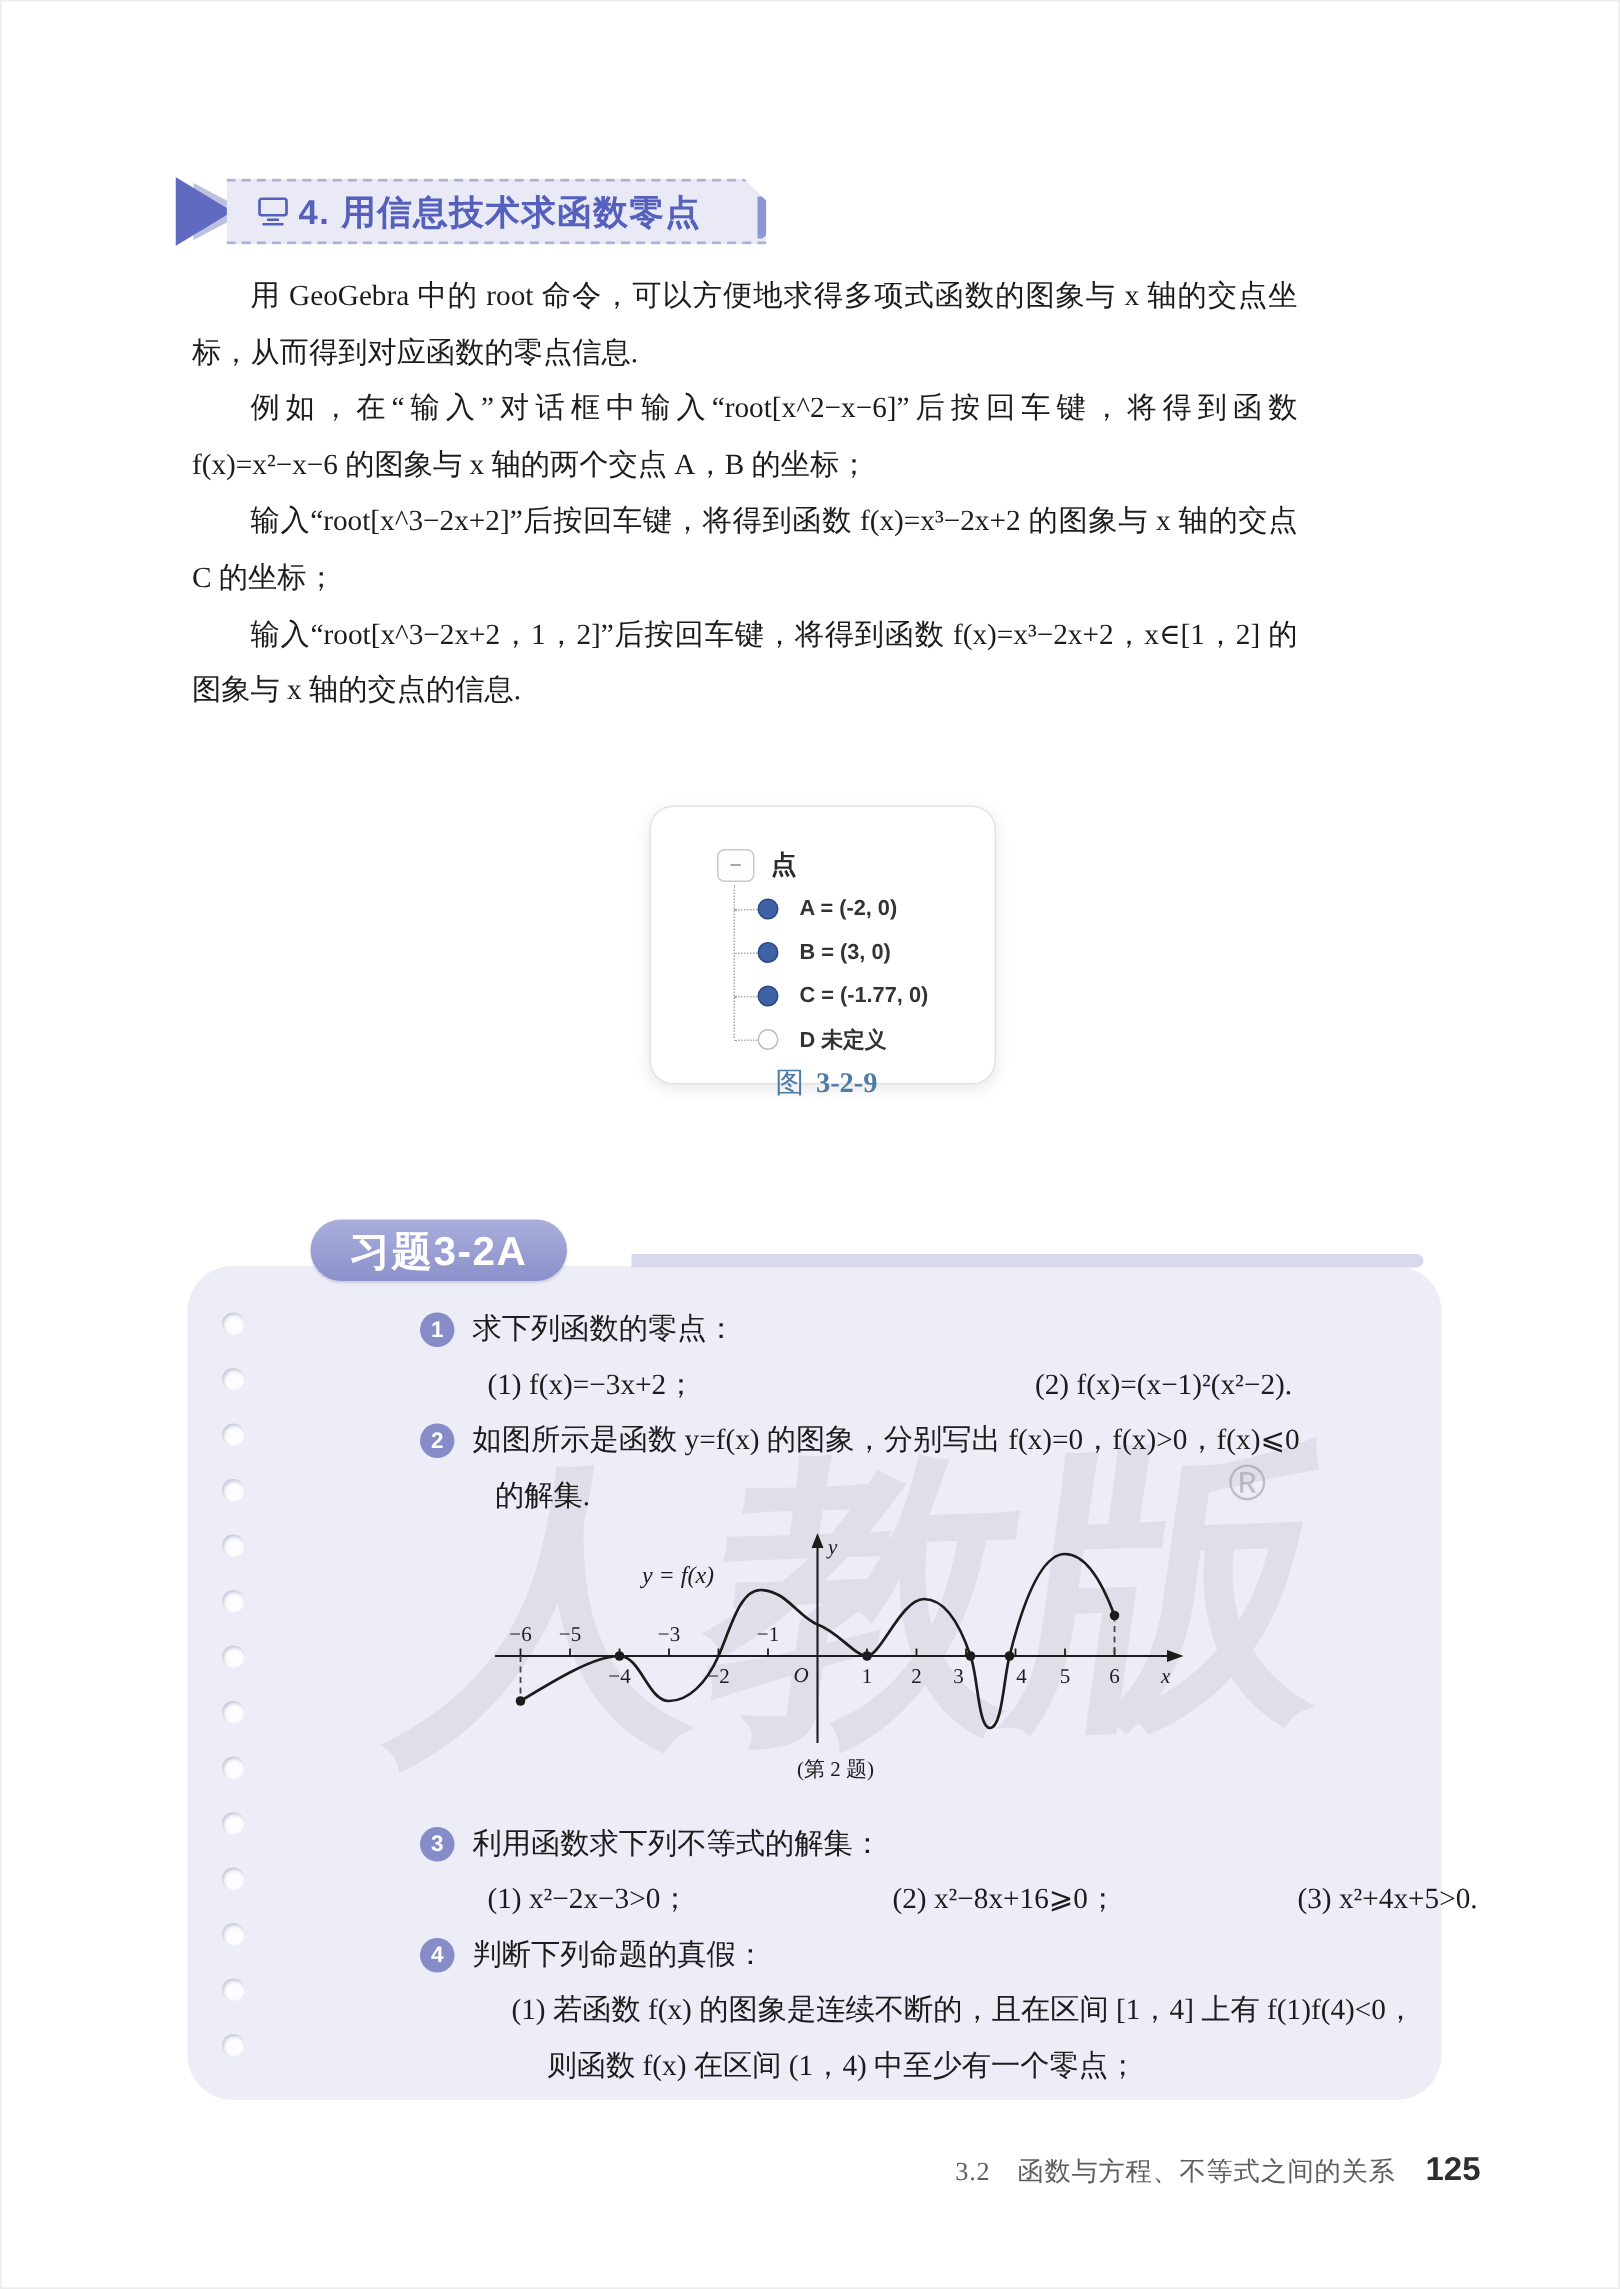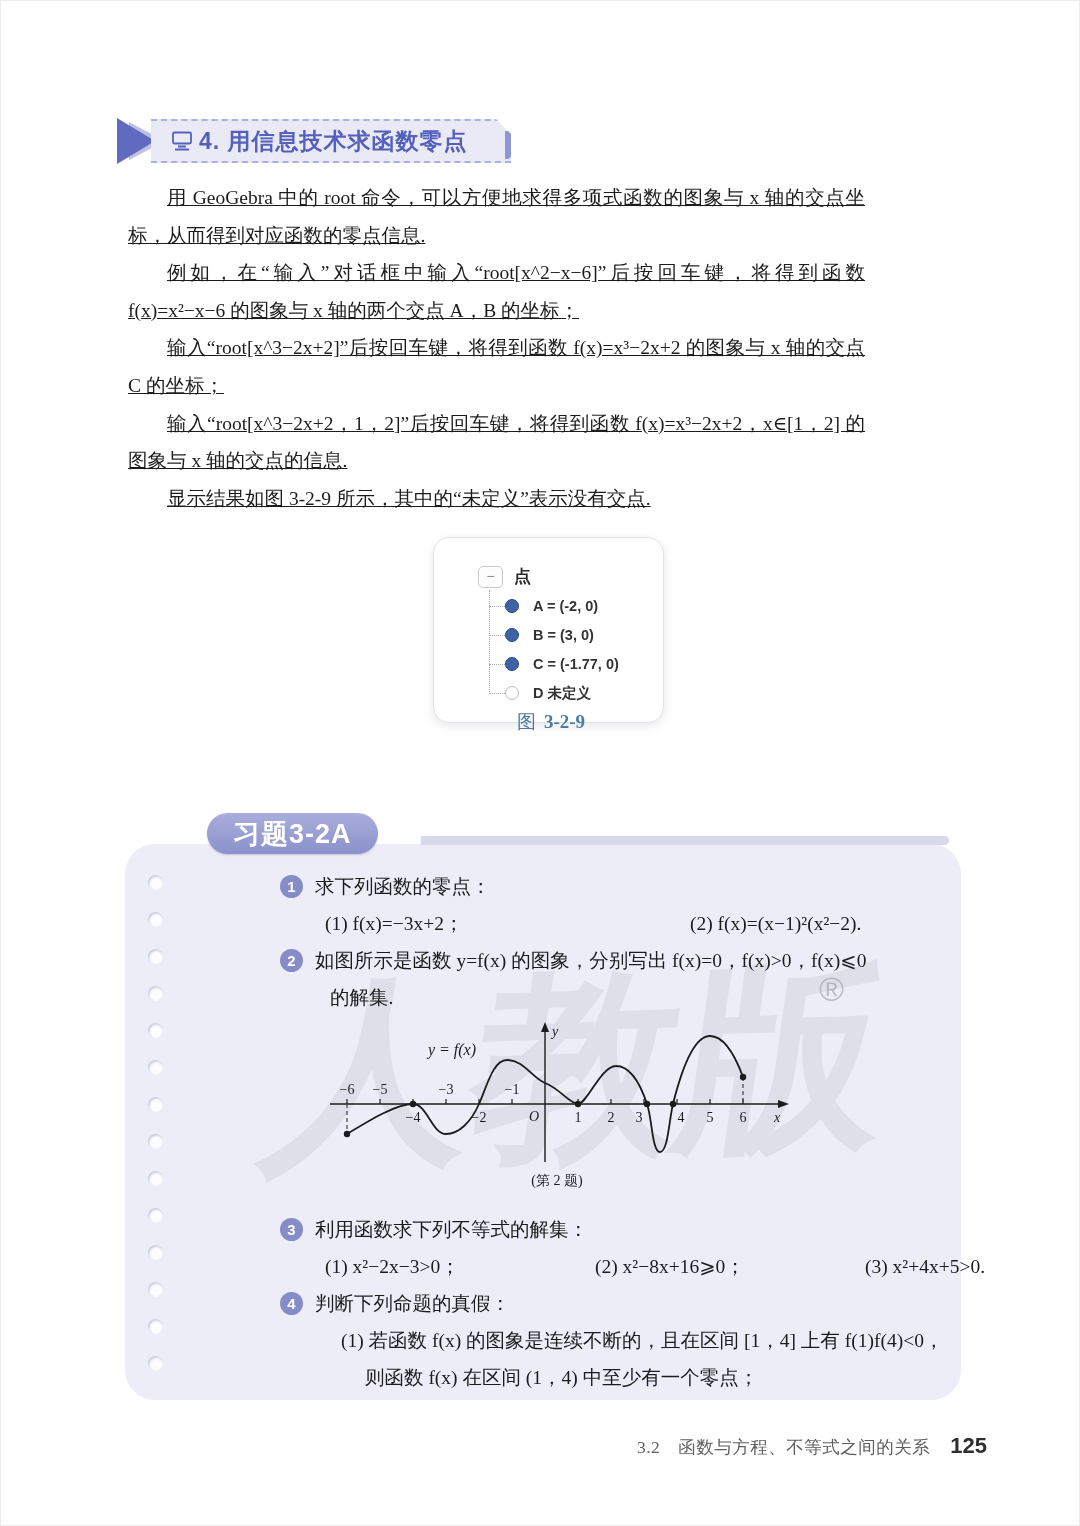--- a/index.html
+++ b/index.html
@@ -23,21 +23,21 @@
   }
   .hdr-banner::after{
     content:""; position:absolute; right:0; top:10px; bottom:2px; width:6px;
     background:#8d97d6; border-radius:0 0 4px 0;
   }
   .hdr-title { color:#5560bd; font-size:23px; font-weight:bold; letter-spacing:1px; display:flex; align-items:center; gap:6px;}
   .pc-icon { display:inline-block; }
 
   
   .intro { position:absolute; left:127px; top:178px; width:737px; font-size:19.5px; line-height:37.6px; text-align:justify; }
-  .intro p { text-indent:2em;text-decoration:underline; }
+  .intro p { text-indent:2em; }
 
   
   .gg-card {
     position:absolute; left:432px; top:536px; width:231px; height:186px;
     background:#fff; border:1px solid #e3e3e6; border-radius:16px;
     box-shadow:0 3px 10px rgba(90,90,120,.14);
     font-family:"Liberation Sans","DejaVu Sans",sans-serif;
   }
   .gg-collapse {
     position:absolute; left:44px; top:28px; width:25px; height:22px;
@@ -130,21 +130,20 @@
         <span>4. 用信息技术求函数零点</span>
       </span>
     </div>
   </div>
 
   <div class="intro">
     <p>用 GeoGebra 中的 root 命令，可以方便地求得多项式函数的图象与 x 轴的交点坐标，从而得到对应函数的零点信息.</p>
     <p>例如，在“输入”对话框中输入“root[x^2−x−6]”后按回车键，将得到函数 f(x)=x²−x−6 的图象与 x 轴的两个交点 A，B 的坐标；</p>
     <p>输入“root[x^3−2x+2]”后按回车键，将得到函数 f(x)=x³−2x+2 的图象与 x 轴的交点 C 的坐标；</p>
     <p>输入“root[x^3−2x+2，1，2]”后按回车键，将得到函数 f(x)=x³−2x+2，x∈[1，2] 的图象与 x 轴的交点的信息.</p>
-    <p>显示结果如图 3-2-9 所示，其中的“未定义”表示没有交点.</p>
   </div>
 
   <div class="gg-card">
     <div class="gg-collapse">
       <span>−</span>
     </div>
     <div class="gg-root-label">点</div>
     <div class="gg-vline"></div>
 
     <div class="gg-row" style="top:58px;">

